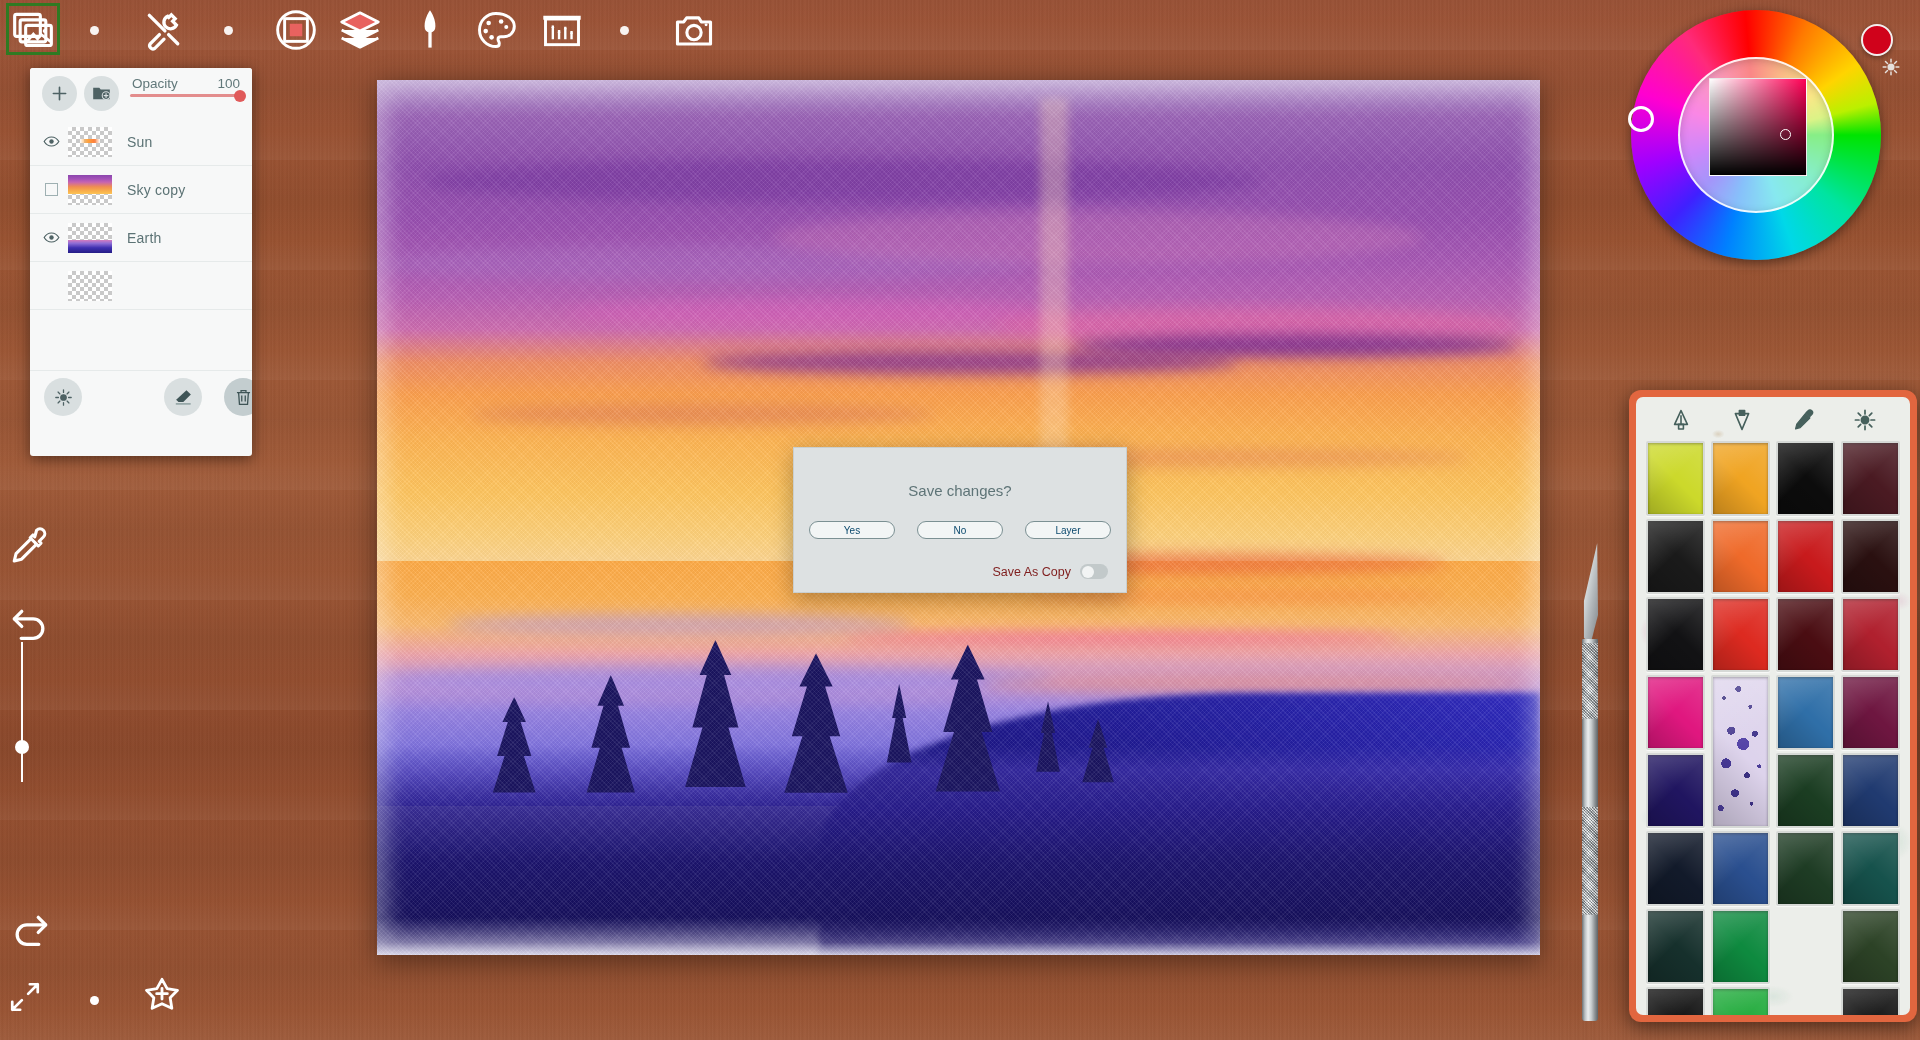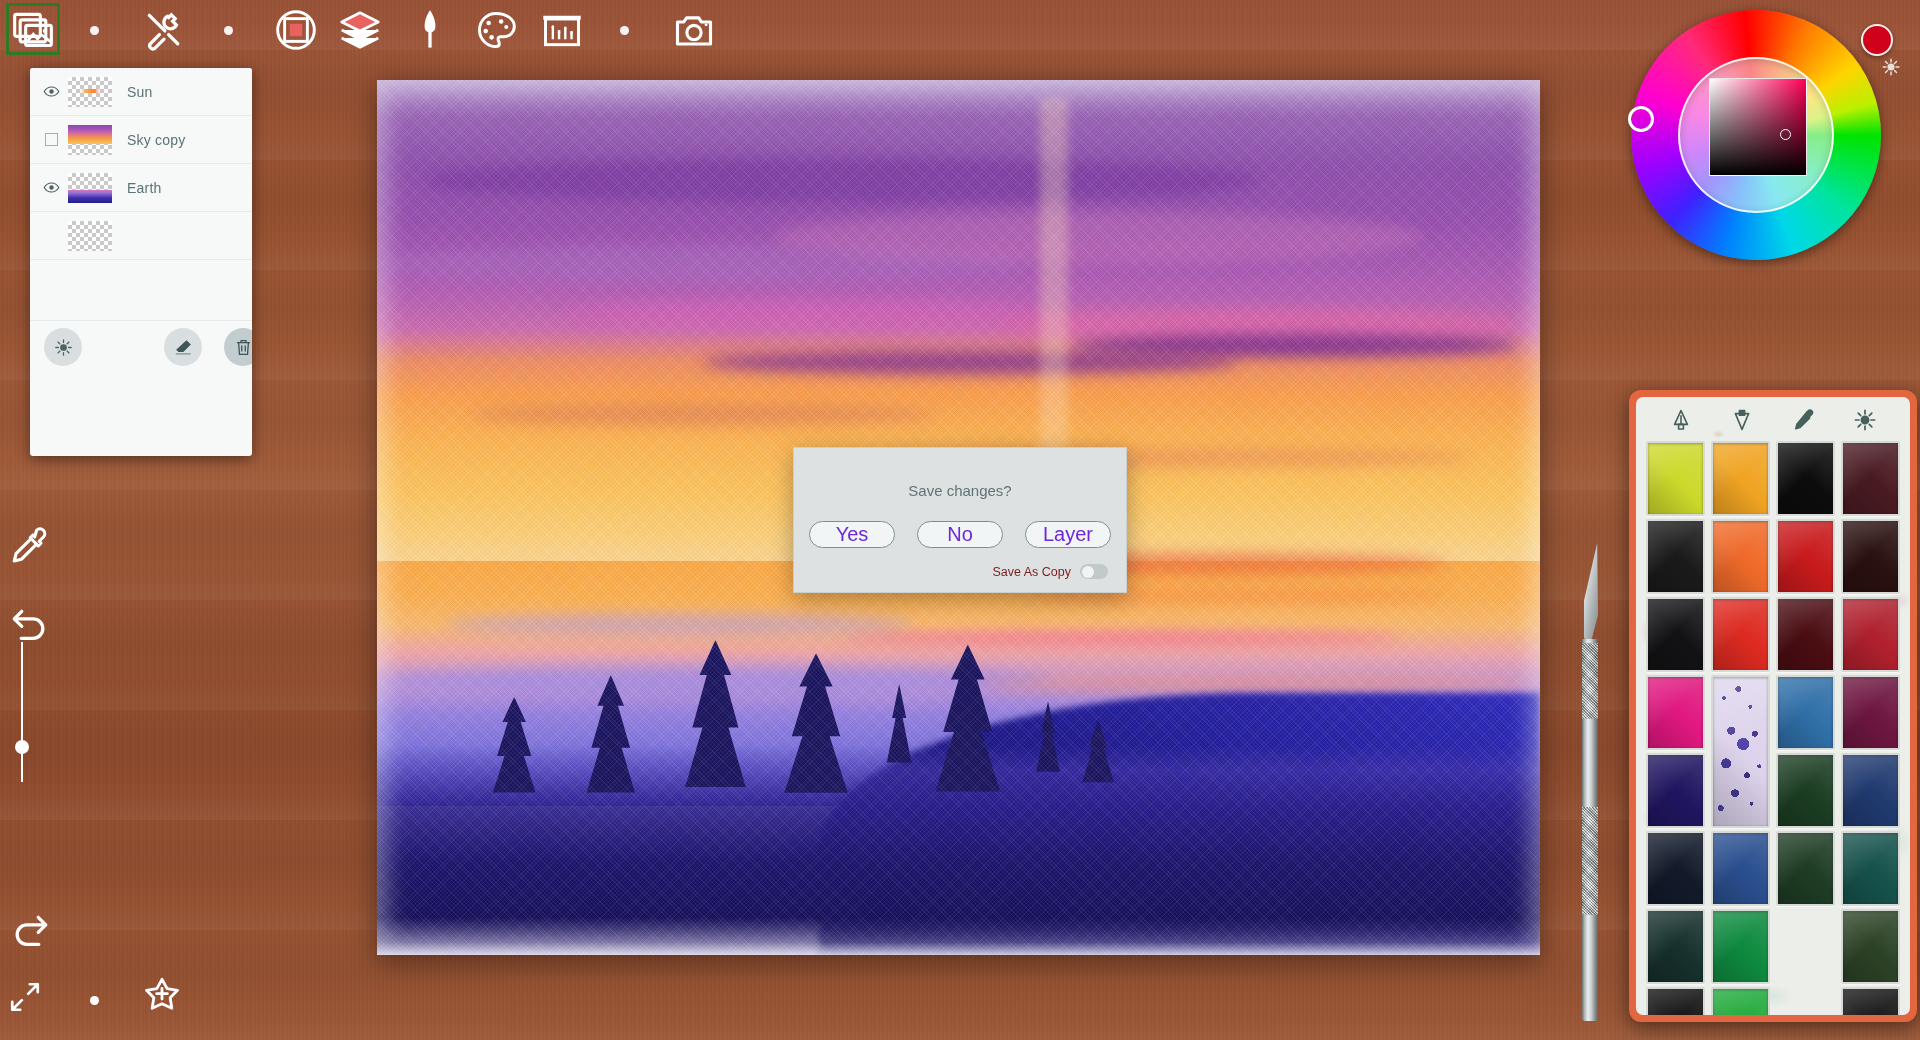--- a/index.html
+++ b/index.html
@@ -232,24 +232,24 @@
     display: flex; flex-direction: column; align-items: center;
   }
   #dialog-title {
     margin-top: 34px; font-size: 15px; color: #5e7477;
   }
   #dialog-buttons {
     margin-top: 22px; width: 100%;
     display: flex; justify-content: center; gap: 22px;
   }
   .dlg-btn {
-    min-width: 86px; height: 27px;
+    min-width: 86px; height: 18px;
     border: 1.3px solid #7b9093; border-radius: 14px;
     background: #f2f5f5;
-    color: #6d28d9; font-size: 20px;
+    color: #0c4a6e; font-size: 10px;
     display: flex; align-items: center; justify-content: center;
     font-family: "Liberation Sans", sans-serif;
     cursor: pointer;
   }
   #save-copy-row {
     position: absolute; right: 18px; bottom: 13px;
     display: flex; align-items: center; gap: 9px;
   }
   #save-copy-label { font-size: 12.5px; color: #7f1d1d; }
   #save-copy-toggle {
@@ -493,20 +493,46 @@
   <div style="position:absolute;left:672px;top:8px" class="tb-icon">
     <svg viewBox="0 0 24 24" fill="none" stroke="#fff" stroke-width="1.7">
       <path d="M3 7.6h3.4L8 5.4h6.6L16 7.6H21v12H3z" stroke-linejoin="round"></path>
       <circle cx="12" cy="13.4" r="3.9"></circle>
       <circle cx="18.6" cy="9.2" r="0.8" fill="#fff" stroke="none"></circle>
     </svg>
   </div>
 </div>
 
 <div id="layers-panel">
+  <div id="layers-header">
+
+    <div id="add-layer-btn" class="round-btn">
+      <svg viewBox="0 0 24 24" stroke="#4e6264" stroke-width="1.9" stroke-linecap="round">
+        <path d="M12 5v14M5 12h14"></path>
+      </svg>
+    </div>
+
+    <div id="add-group-btn" class="round-btn">
+      <svg viewBox="0 0 24 24" fill="#4e6264">
+        <path d="M2.5 5.5h7l1.6 2h10.4v11H2.5z"></path>
+        <circle cx="17.2" cy="14.4" r="4.4" fill="#4e6264" stroke="#d9dfe0" stroke-width="1.2"></circle>
+        <path d="M17.2 12.2v4.4M15 14.4h4.4" stroke="#d9dfe0" stroke-width="1.3" fill="none" stroke-linecap="round"></path>
+      </svg>
+    </div>
+
+    <div id="opacity-block">
+      <div id="opacity-row">
+        <span id="opacity-label">Opacity</span>
+        <span id="opacity-value">100</span>
+      </div>
+      <div id="opacity-track">
+        <div id="opacity-thumb" style="background: rgb(224, 90, 90);"></div>
+      </div>
+    </div>
+  </div>
 
   <div id="layers-list">
       <div class="layer-row">
         <span class="eye-box">
           <svg viewBox="0 0 24 24" fill="none" stroke="#4e6264" stroke-width="1.6">
             <path d="M1.6 12S5.4 5.6 12 5.6 22.4 12 22.4 12 18.6 18.4 12 18.4 1.6 12 1.6 12z"></path>
             <circle cx="12" cy="12" r="3.1" fill="#4e6264" stroke="none"></circle>
           </svg>
         </span>
         <span class="layer-thumb">

